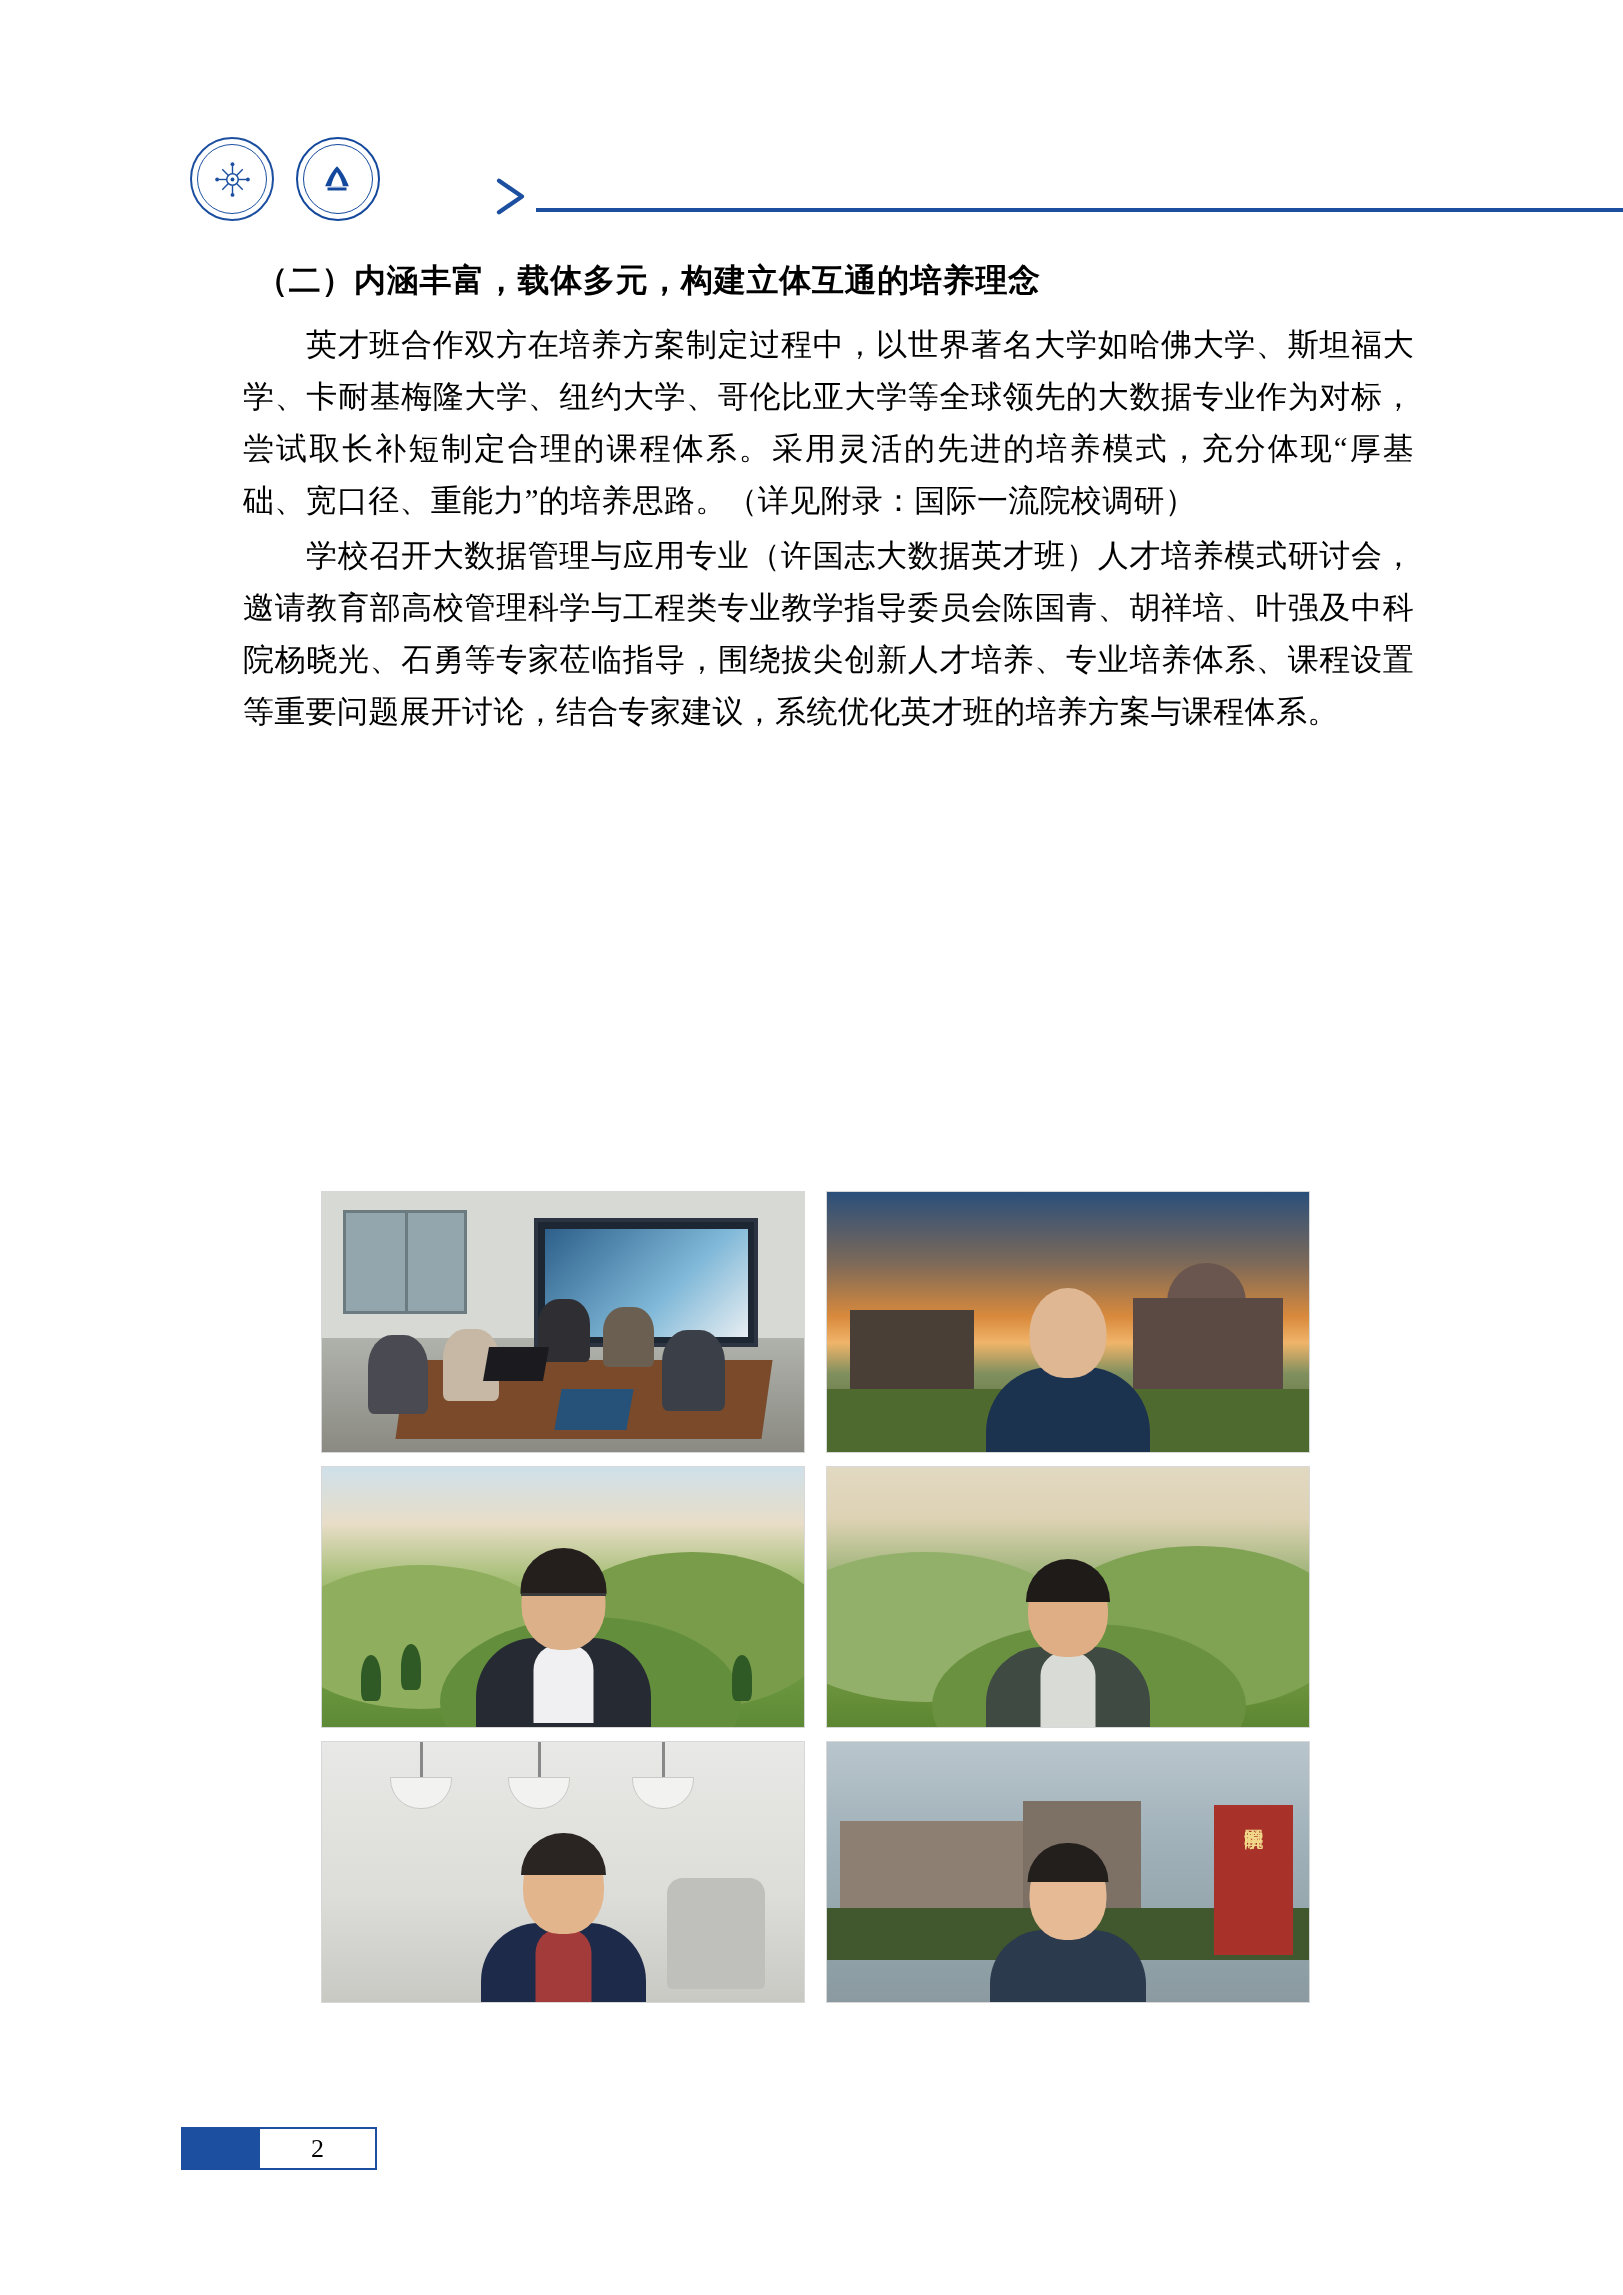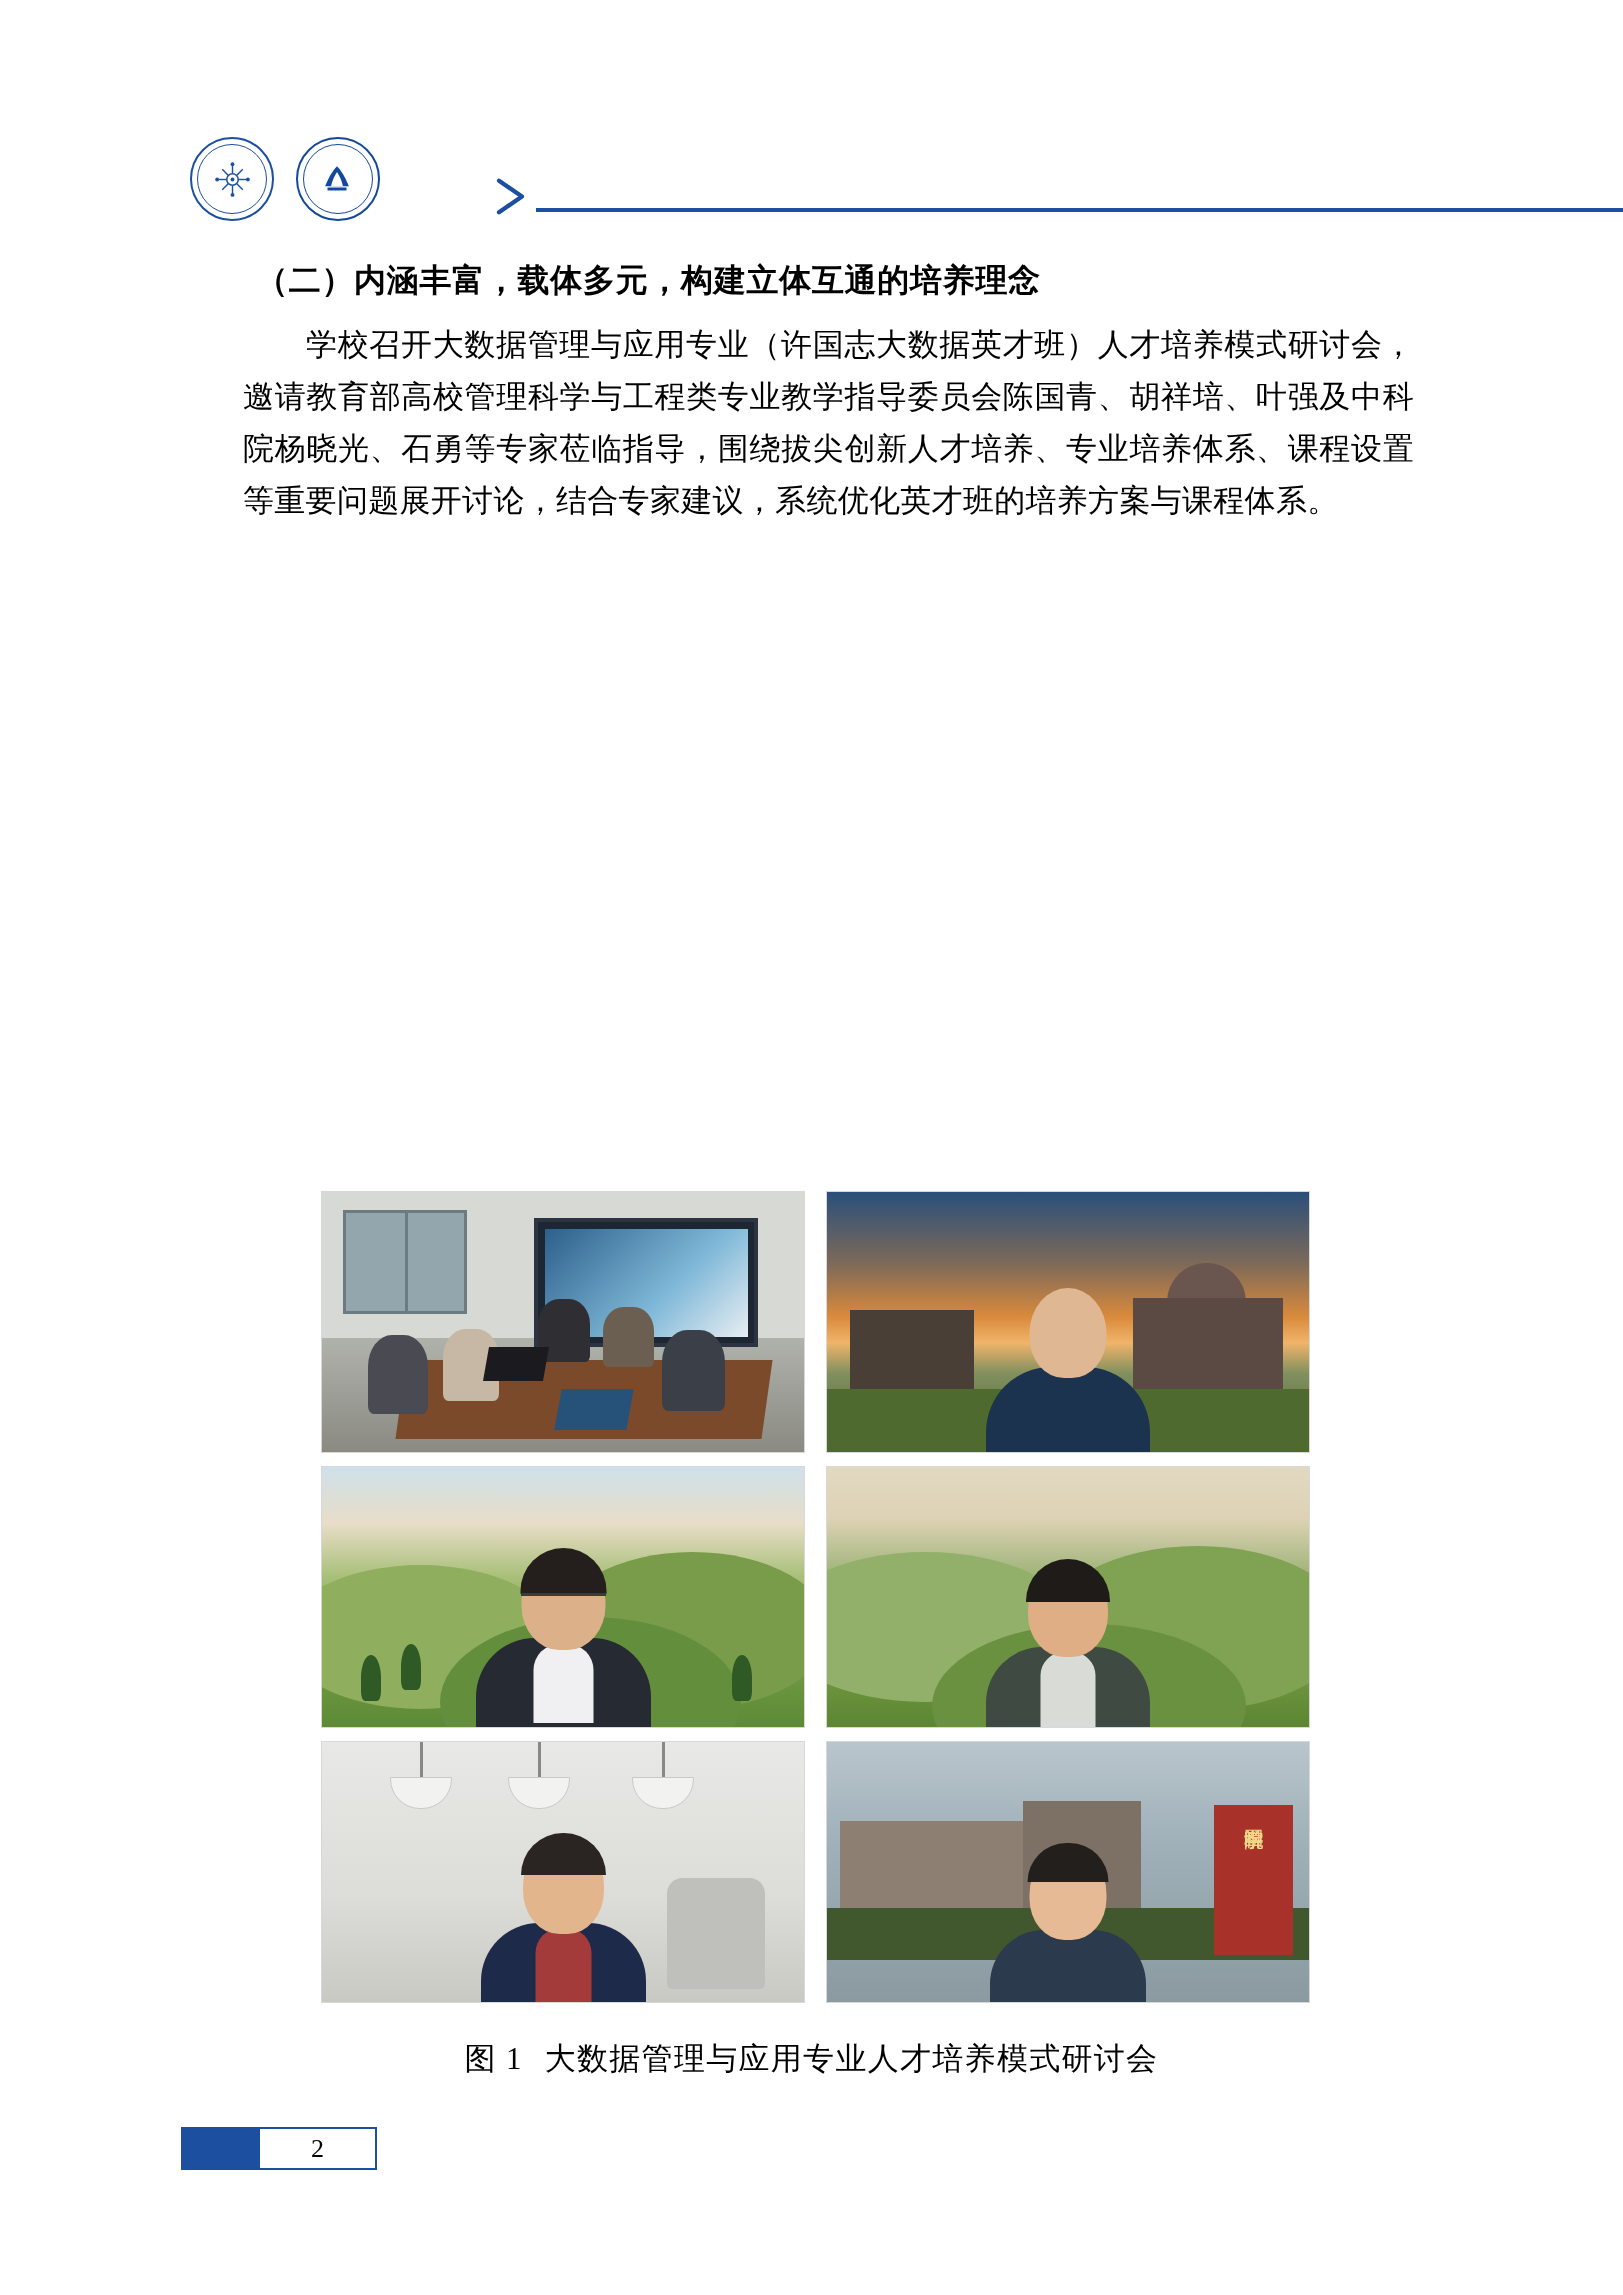--- a/index.html
+++ b/index.html
@@ -285,20 +285,21 @@
     <svg viewBox="0 0 60 60" width="43" height="43">
       <path d="M14 8 L46 30 L14 52" fill="none" stroke="#1c4fa0" stroke-width="6" stroke-linecap="round" stroke-linejoin="round"></path>
     </svg>
   </span>
 
   <div class="header-rule"></div>
 </div>
 
 <div class="content">
   <h2 class="section-title">（二）内涵丰富，载体多元，构建立体互通的培养理念</h2>
+  <p class="body-par">英才班合作双方在培养方案制定过程中，以世界著名大学如哈佛大学、斯坦福大学、卡耐基梅隆大学、纽约大学、哥伦比亚大学等全球领先的大数据专业作为对标，尝试取长补短制定合理的课程体系。采用灵活的先进的培养模式，充分体现“厚基础、宽口径、重能力”的培养思路。（详见附录：国际一流院校调研）</p>
   <p class="body-par">学校召开大数据管理与应用专业（许国志大数据英才班）人才培养模式研讨会，邀请教育部高校管理科学与工程类专业教学指导委员会陈国青、胡祥培、叶强及中科院杨晓光、石勇等专家莅临指导，围绕拔尖创新人才培养、专业培养体系、课程设置等重要问题展开讨论，结合专家建议，系统优化英才班的培养方案与课程体系。</p>
 </div>
 
 <div class="figure">
   <div class="photo-grid">
 
     <div class="photo ph1">
       <div class="ph-inner">
         <div class="wall"></div>
         <div class="window"></div>
@@ -390,22 +391,19 @@
         <div class="person">
           <div class="body"></div>
           <div class="head"></div>
           <div class="hair"></div>
         </div>
       </div>
     </div>
 
   </div>
 
-  <div class="figure-caption">
-    <span class="fig-no">图 1</span><span>大数据管理与应用专业人才培养模式研讨会</span>
-  </div>
 </div>
 
 <div class="footer">
   <div class="blue-block"></div>
   <div class="page-num">2</div>
 </div>
 
 
 </body></html>

